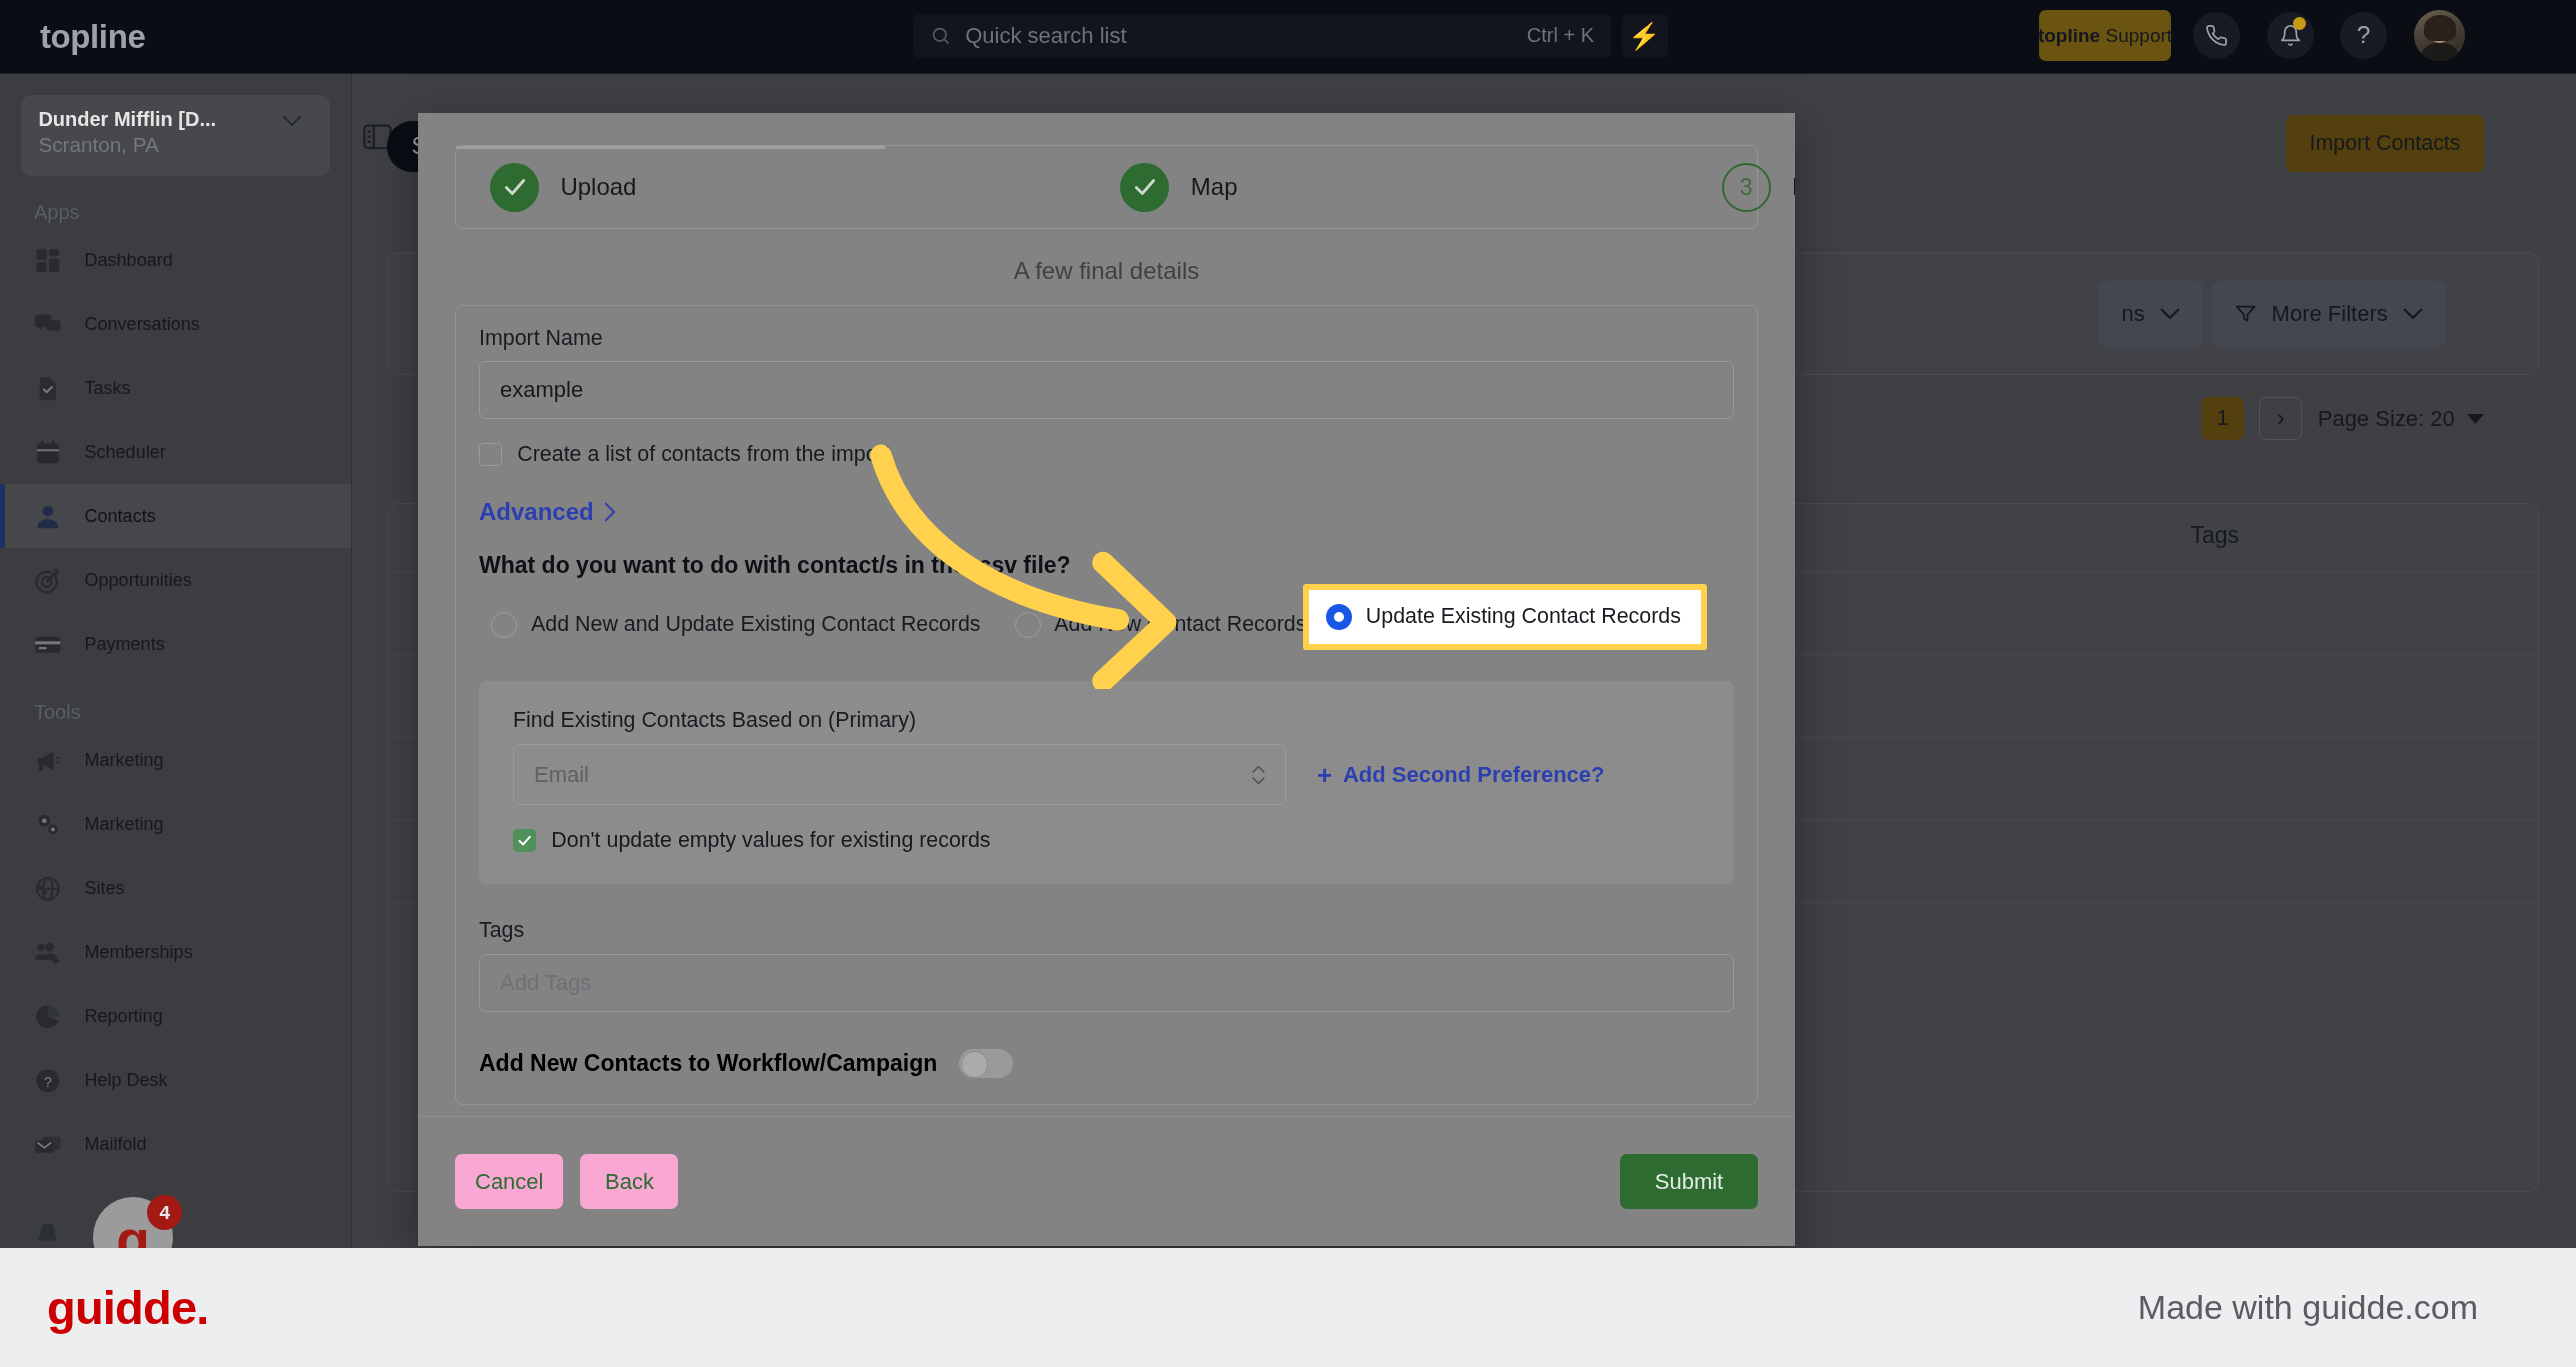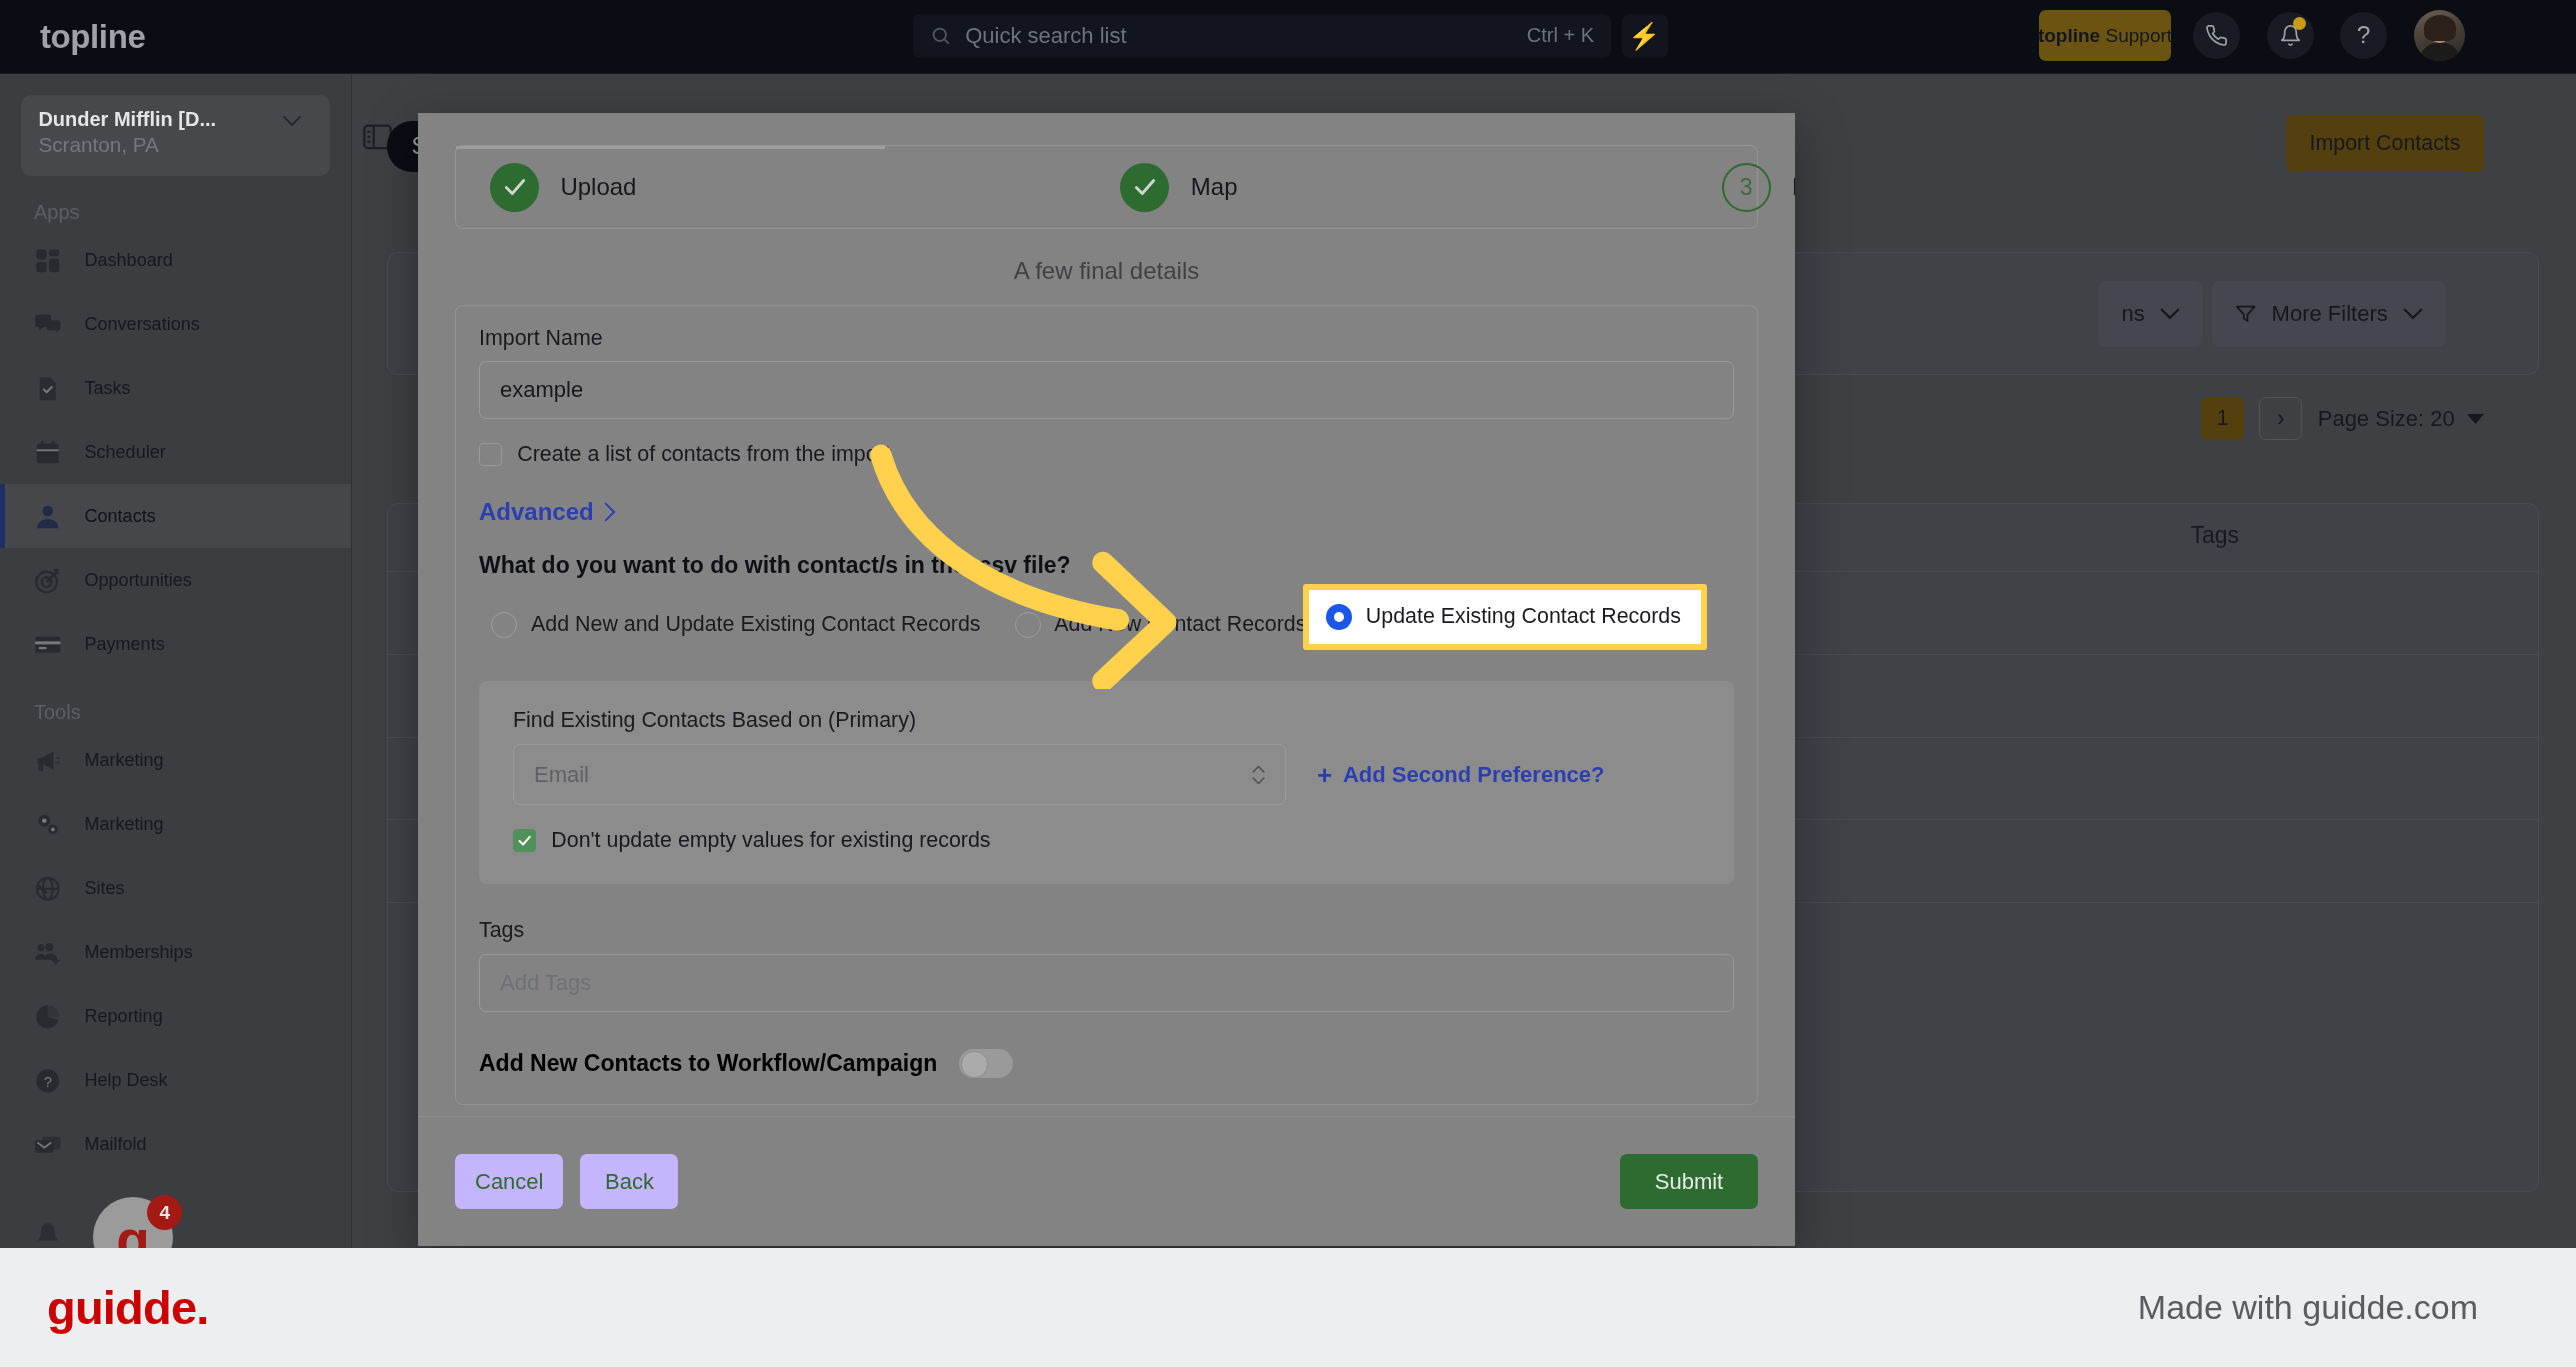--- a/index.html
+++ b/index.html
@@ -376,21 +376,21 @@
   .modal-footer {
     position: absolute; left: 0; bottom: 0;
     width: 100%; height: 130px;
     background: #838383;
     border-top: 0.8px solid #8e8e8e;
     display: flex; align-items: center;
     padding: 0 37px;
   }
   .btn-ghost {
     height: 55px; min-width: 98px; border-radius: 6.9px;
-    background: #c4b5fd; color: #2d6b30;
+    background: #f9a8d4; color: #2d6b30;
     font-size: 22px; display: flex; align-items: center; justify-content: center;
     padding: 0 20px;
   }
   #btn-back { margin-left: 17px; }
   .btn-primary {
     margin-left: auto;
     height: 55px; min-width: 138px; border-radius: 6.9px;
     background: #2d6b30; color: #e6ece6;
     font-size: 22px; display: flex; align-items: center; justify-content: center;
   }

